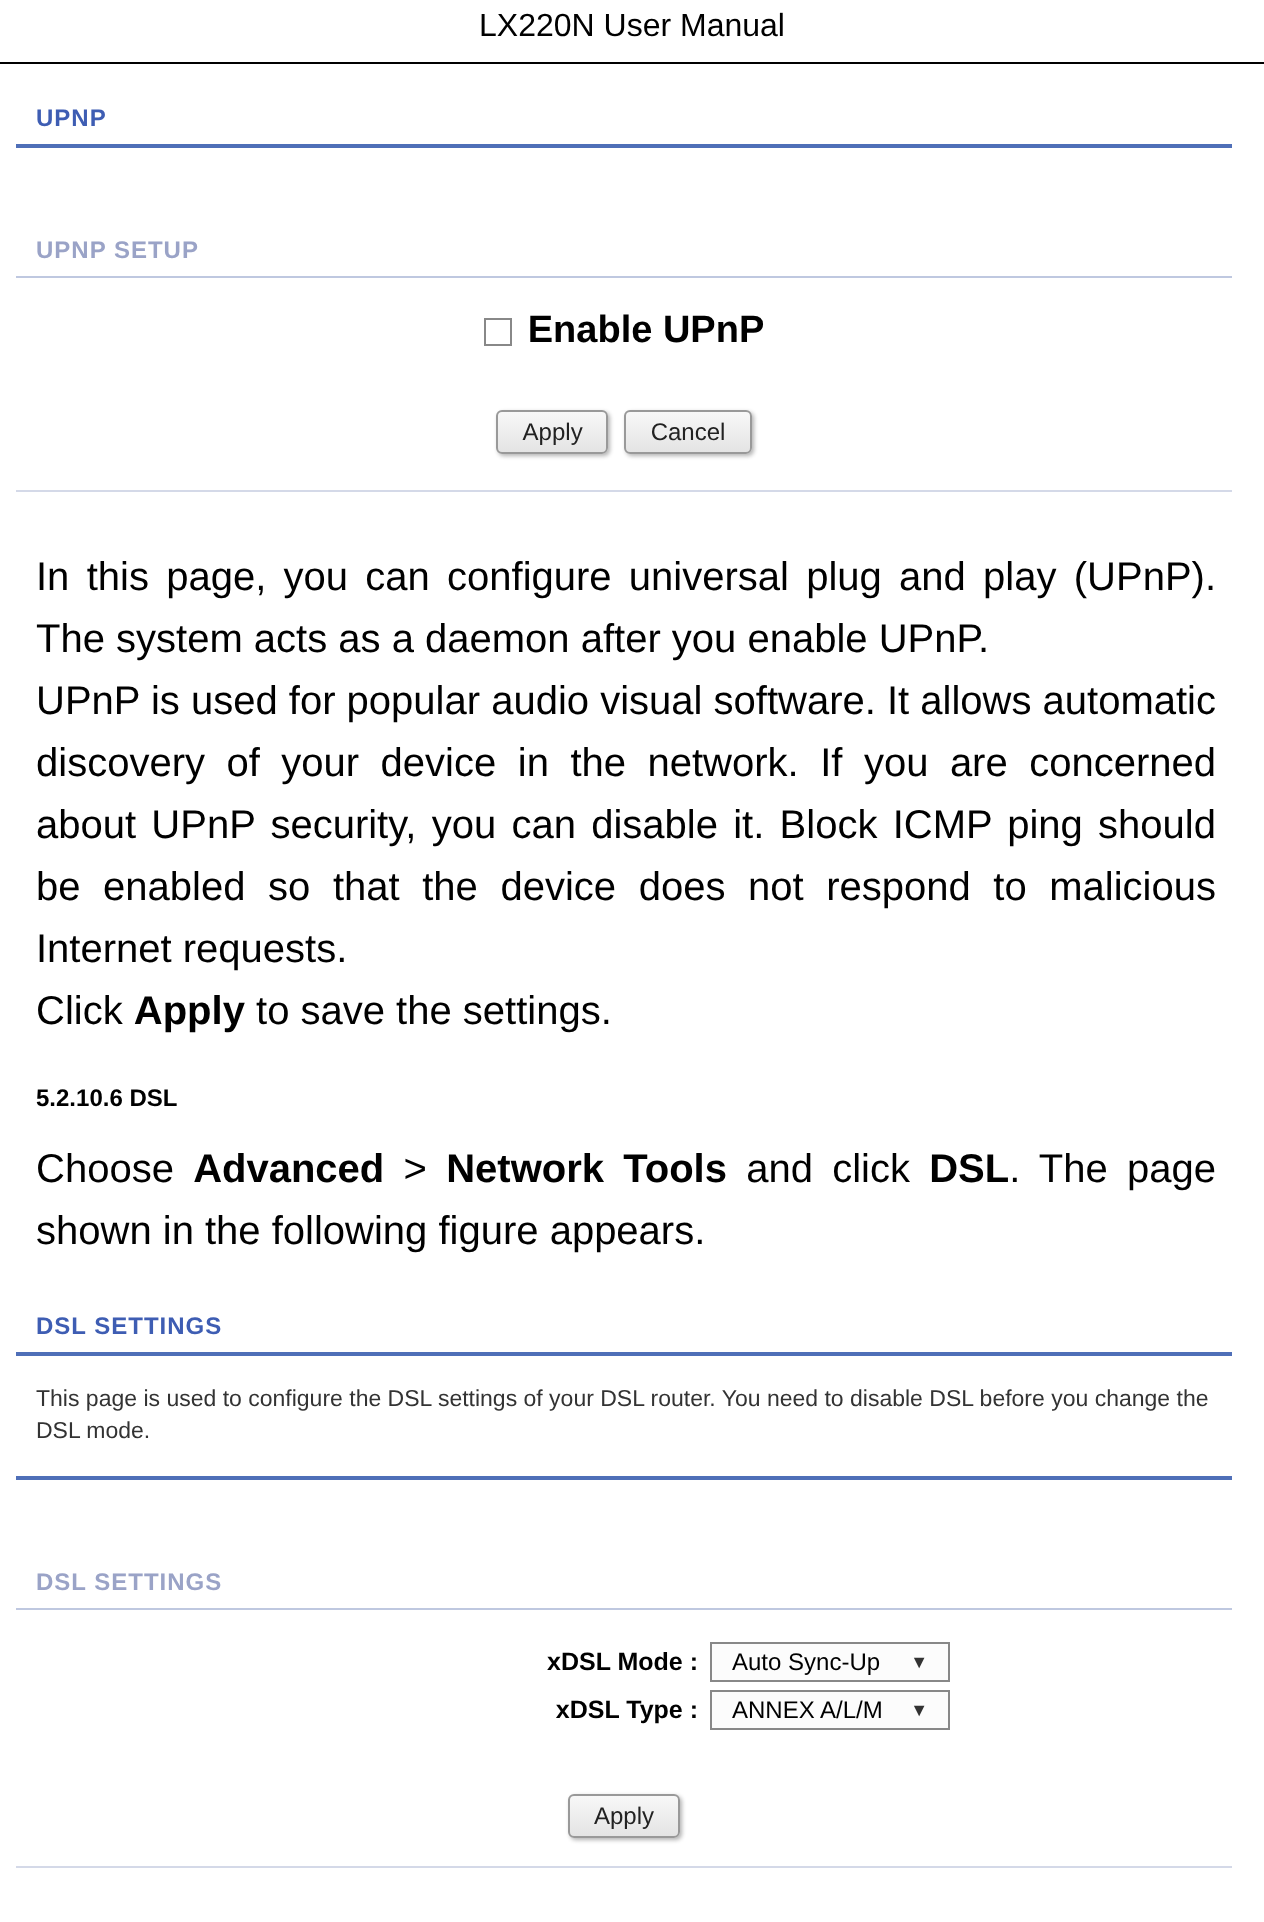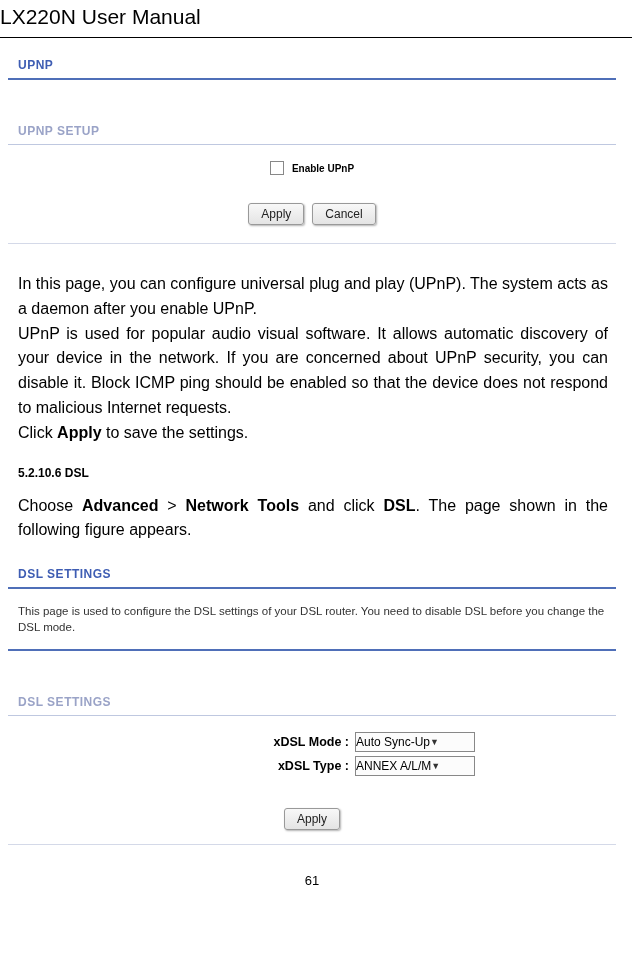--- a/index.html
+++ b/index.html
@@ -5,22 +5,22 @@
     * { box-sizing: border-box; margin: 0; padding: 0; }
     body {
       width: 632px;
       margin: 0 auto;
       font-family: Arial, Helvetica, sans-serif;
       background: #fff;
       color: #000;
       font-size: 14px;
     }
     .header-title {
-      text-align: left;
-      font-size: 21px;
+      text-align: center;
+      font-size: 16px;
       padding: 5px 0 8px 0;
       border-bottom: 1px solid #000;
     }
     .content-wrap {
       padding: 10px 16px 0 8px;
     }
     .section-label {
       color: #3e5db3;
       font-weight: bold;
       font-size: 12px;
@@ -52,42 +52,42 @@
       padding: 16px 0 4px 0;
     }
     .fake-checkbox {
       width: 14px;
       height: 14px;
       border: 1px solid #888;
       background: #fff;
     }
     .enable-label {
       font-weight: bold;
-      font-size: 10px;
+      font-size: 19px;
     }
     .btn-row {
       display: flex;
       justify-content: center;
       gap: 8px;
       padding: 24px 0 18px 0;
       border-bottom: 1px solid #d4d9e8;
     }
     .btn {
       background: linear-gradient(#f8f8f8,#e4e4e4);
       border: 1px solid #999;
       box-shadow: 1px 1px 2px rgba(0,0,0,0.3);
       border-radius: 3px;
       font-size: 12px;
       padding: 3px 12px;
       color: #222;
     }
     .para {
       padding: 28px 8px 0 10px;
       line-height: 1.55;
-      font-size: 16px;
+      font-size: 20px;
       text-align: justify;
     }
     .para.tight {
       padding-top: 0;
     }
     .para .bold { font-weight: bold; }
     .subheading {
       padding: 20px 8px 14px 10px;
       font-weight: bold;
       font-size: 12px;
@@ -105,24 +105,25 @@
     .form-row .label {
       width: 200px;
       text-align: right;
       font-weight: bold;
       font-size: 12.5px;
     }
     .fake-select {
       border: 1px solid #888;
       background: #fcfcfc;
       font-size: 12px;
-      padding: 1px 0;
+      padding: 1px 10px;
       width: 120px;
       display: flex;
       align-items: center;
+      justify-content: space-between;
       height: 20px;
     }
     .fake-select .caret { font-size: 9px; color: #333; }
     .btn-row.apply-only {
       padding: 24px 0 14px 0;
       border-bottom: 1px solid #d4d9e8;
     }
     .pagenum {
       text-align: center;
       font-size: 13px;

